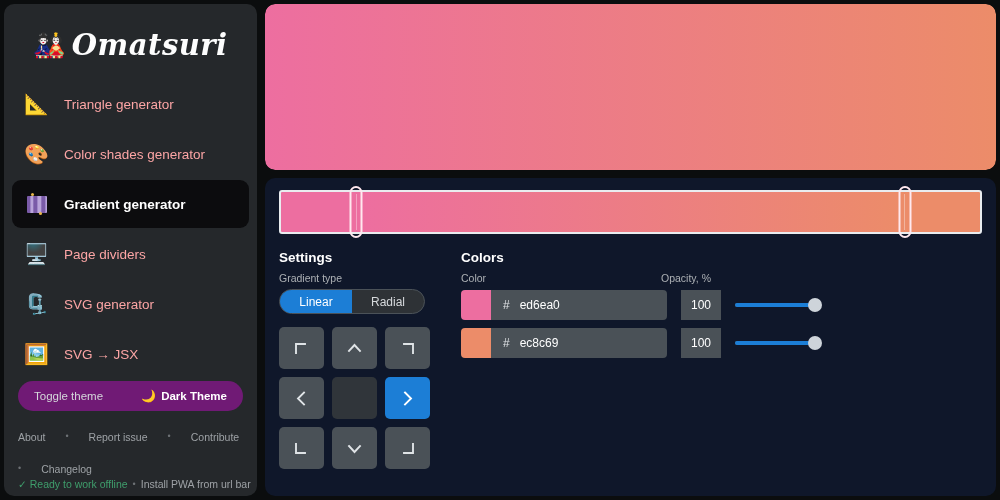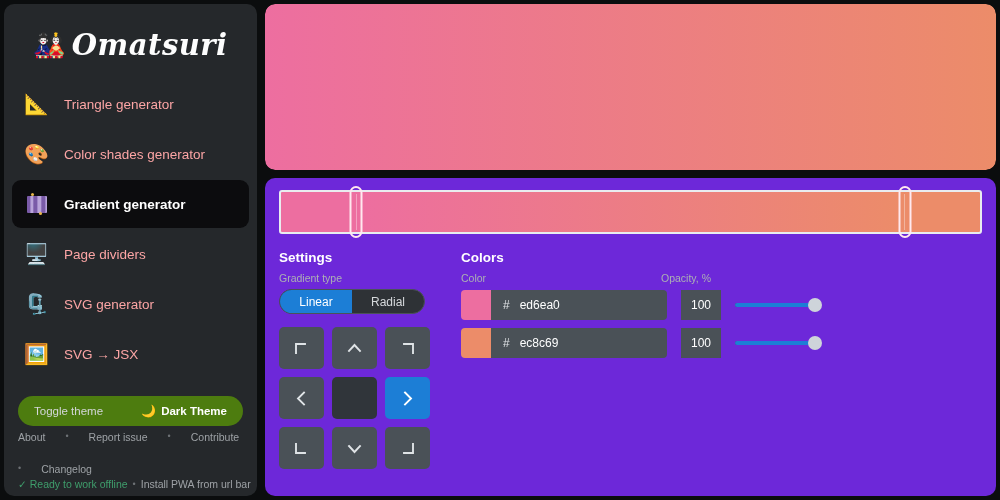--- a/index.html
+++ b/index.html
@@ -90,23 +90,23 @@
   .grad-icon .dotA, .grad-icon .dotB {
     position: absolute; width: 3px; height: 3px;
     background: #e8b84b; border-radius: 50%;
   }
   .grad-icon .dotA { left: 6px; top: 0px; }
   .grad-icon .dotB { left: 14px; top: 19px; }
 
   .sidebar-spacer { flex: 1 1 auto; }
 
   .theme-toggle {
-    margin: 0 14px 5px 14px;
+    margin: 0 14px 20px 14px;
     height: 30px;
-    background: #4d7c0f;
+    background: #701a75;
     border-radius: 16px;
     display: flex;
     align-items: center;
     justify-content: space-between;
     padding: 0 16px;
     cursor: pointer;
   }
   .theme-toggle .tt-left { font-size: 11.5px; color: #d4d7da; }
   .theme-toggle .tt-right {
     font-size: 11.5px; color: #ffffff; font-weight: bold;
@@ -144,21 +144,21 @@
     border-radius: 10px;
     padding: 0;
     overflow: hidden;
   }
   #preview {
     width: 100%; height: 100%;
     border-radius: 10px;
   }
   #editor-panel {
     flex: 1 1 auto;
-    background: #6d28d9;
+    background: #0f172a;
     border-radius: 10px;
     padding: 12px 14px 12px 14px;
     overflow: hidden;
     display: flex;
     flex-direction: column;
   }
 
   
   .strip-wrap {
     position: relative;

